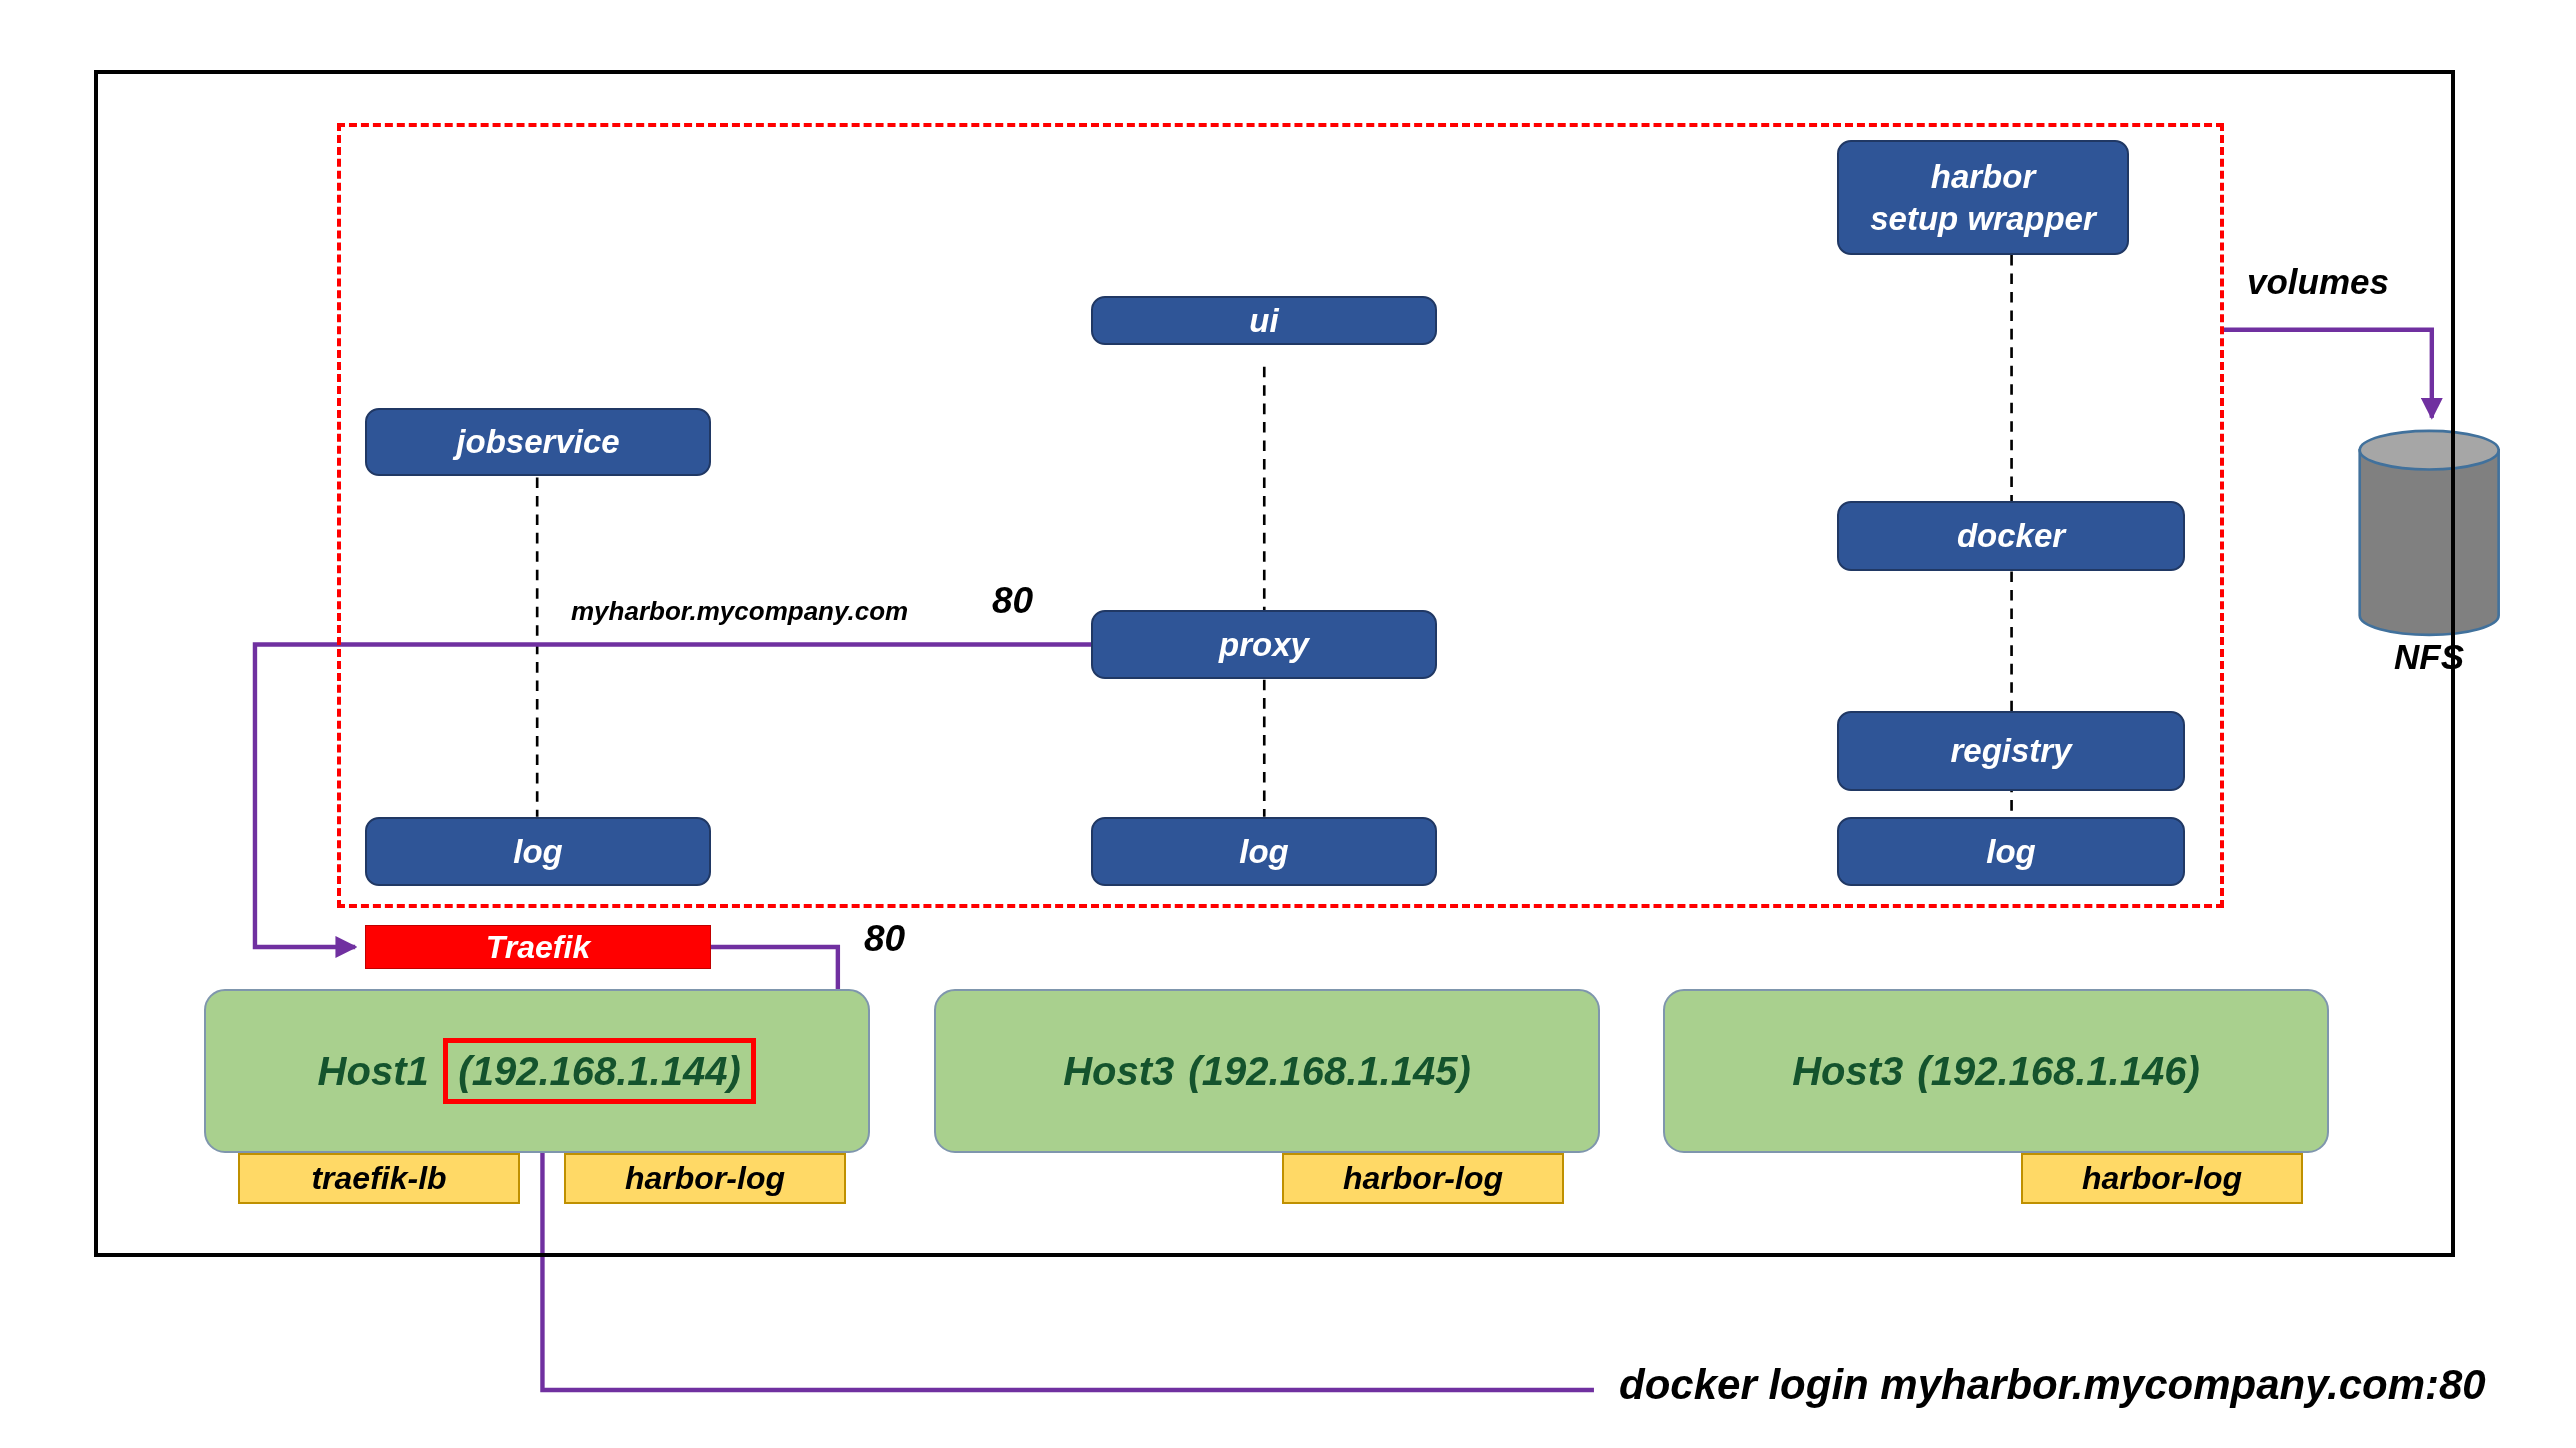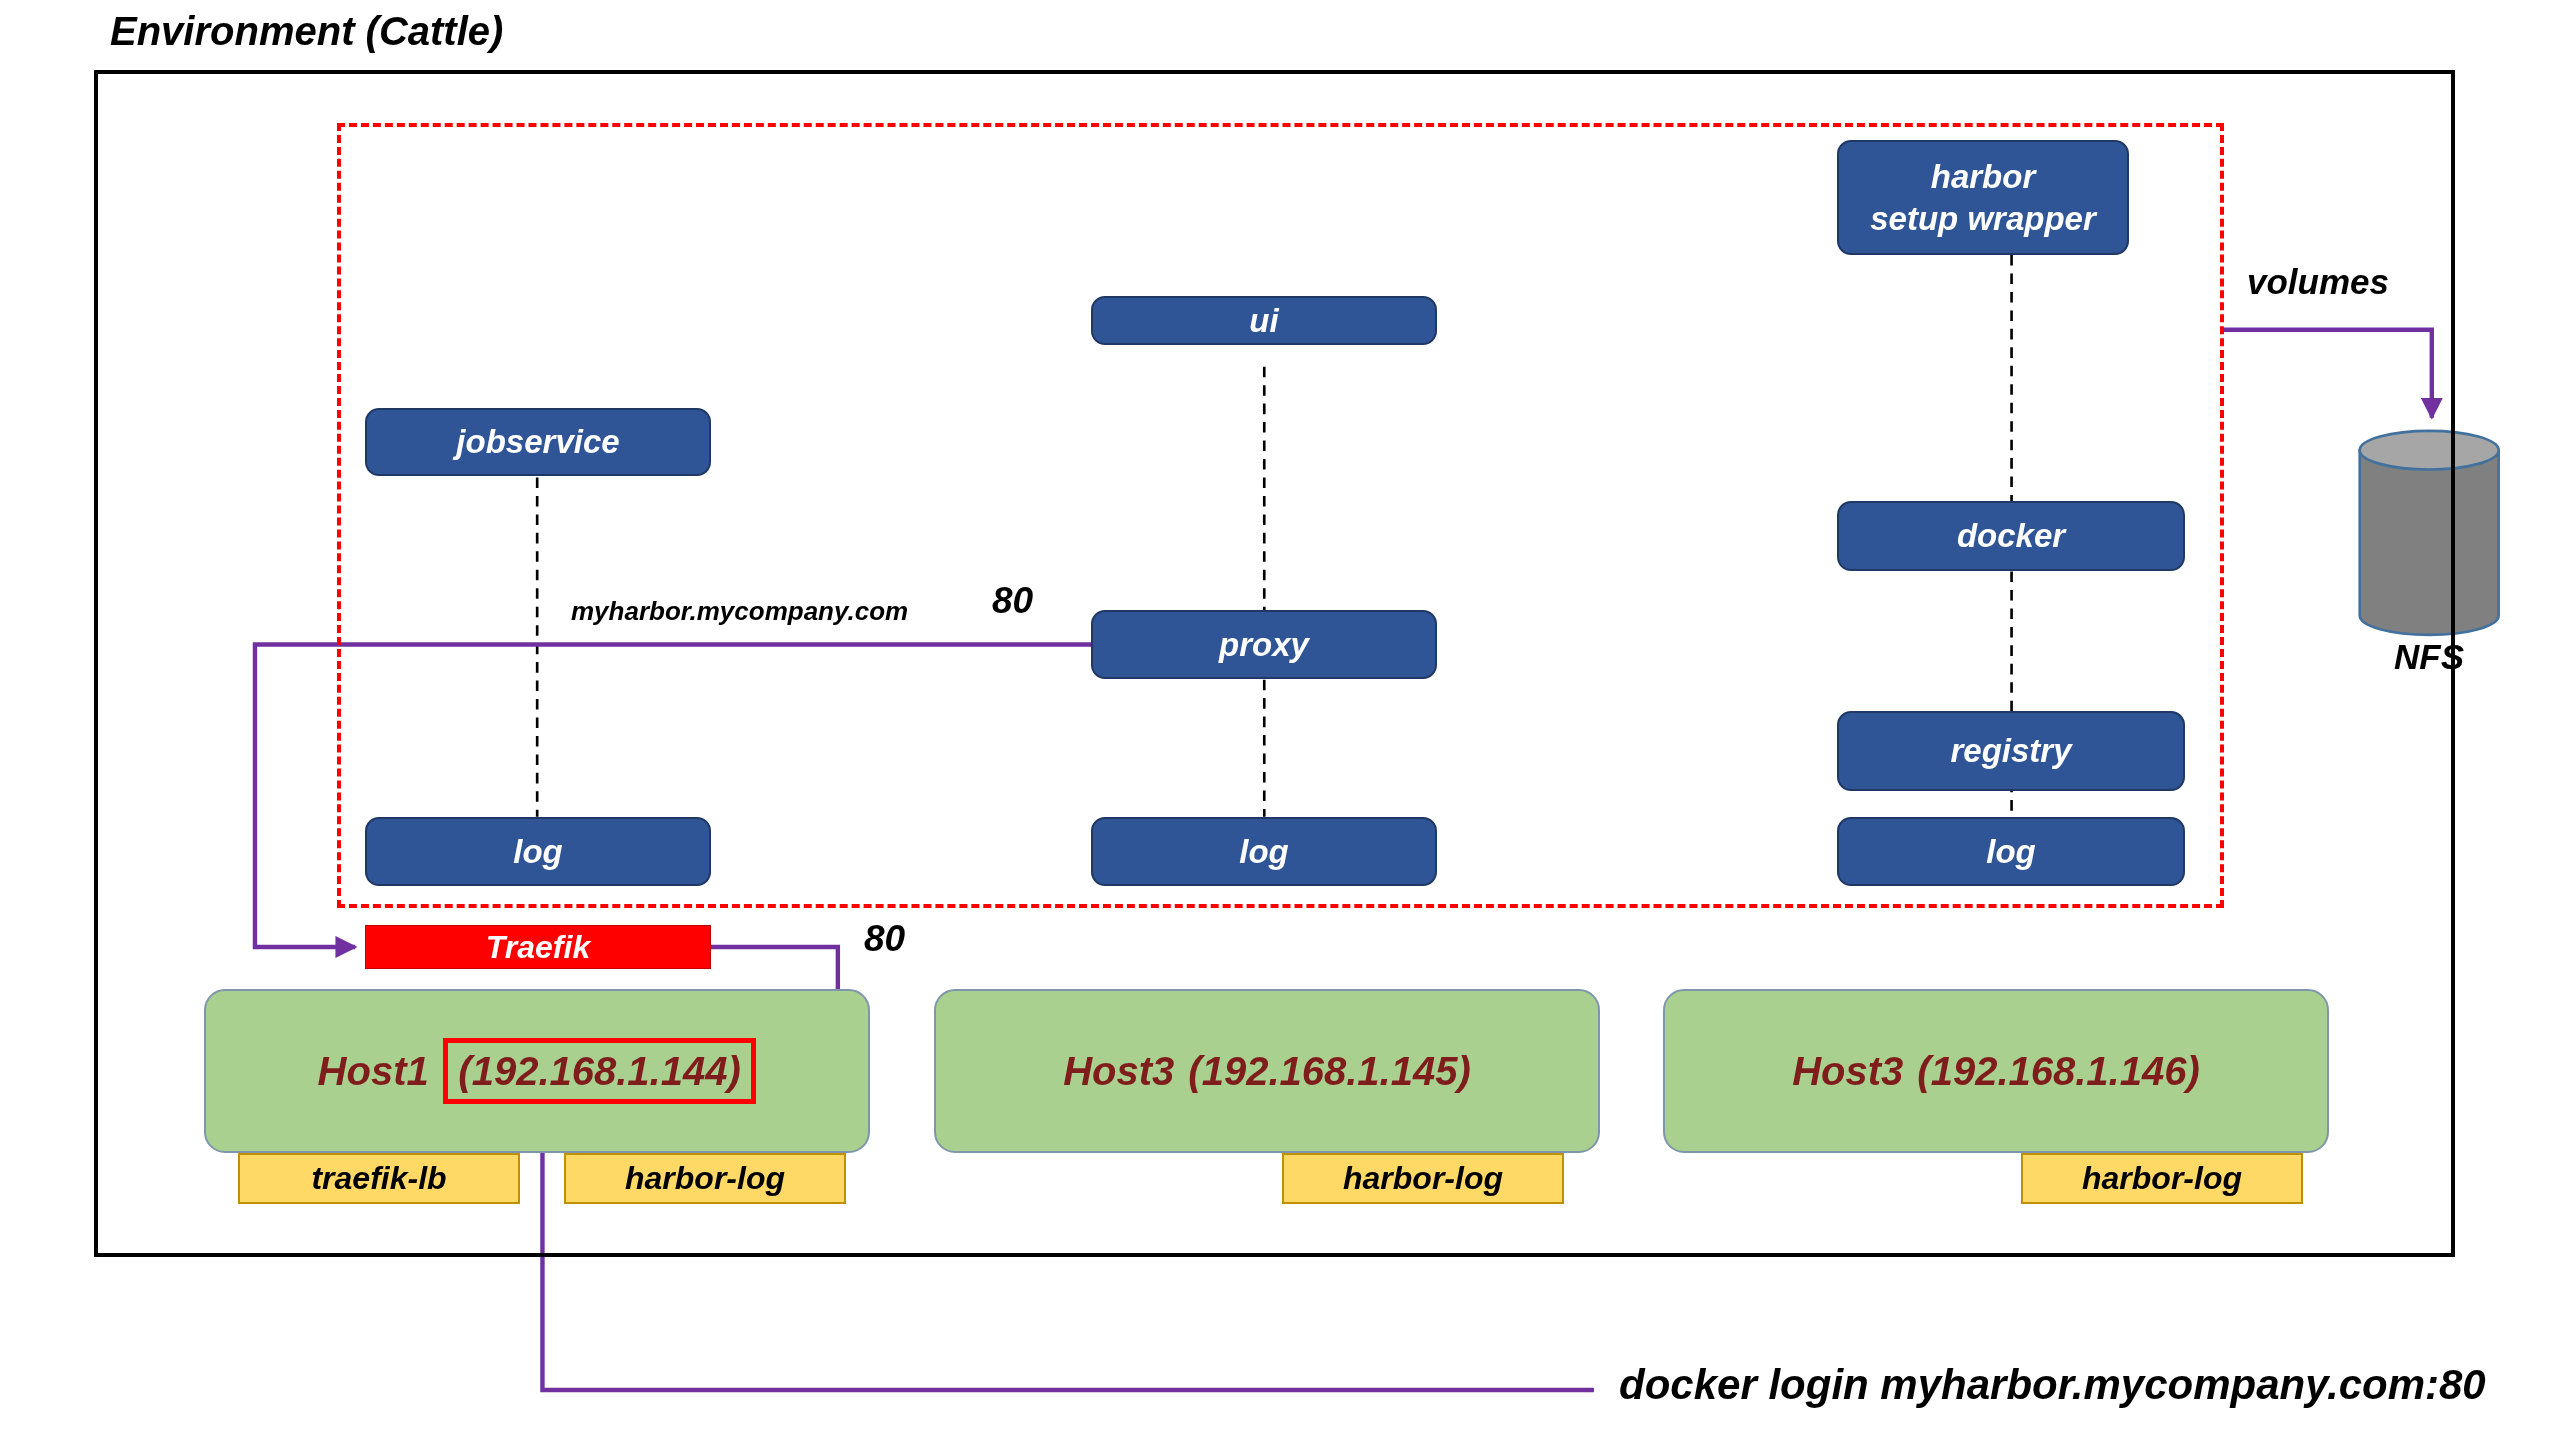--- a/index.html
+++ b/index.html
@@ -29,21 +29,21 @@
   .traefik-box {
     position: absolute; left: 365px; top: 925px; width: 346px; height: 44px;
     background: #FF0000; border: 1.8px solid #c00000; color: #ffffff;
     display: flex; align-items: center; justify-content: center;
     font-size: 32px; font-weight: bold; font-style: italic;
   }
   .host {
     position: absolute; width: 666px; height: 164px; top: 989px;
     background: #A9D08E; border: 2.6px solid #7f96ad; border-radius: 21px;
     display: flex; align-items: center; justify-content: center; gap: 14px;
-    font-size: 40px; font-weight: bold; font-style: italic; color: #7f1d1d;
+    font-size: 40px; font-weight: bold; font-style: italic; color: #14532d;
   }
   .ip-boxed { border: 5.3px solid #FF0000; padding: 5.3px 10.6px; }
   .tag {
     position: absolute; top: 1153px; width: 282px; height: 51px;
     background: #FFD966; border: 2.6px solid #BF9000;
     display: flex; align-items: center; justify-content: center;
     font-size: 32px; font-weight: bold; font-style: italic; color: #000;
   }
   .lbl { position: absolute; font-weight: bold; font-style: italic; color: #000; white-space: nowrap; }
   .lbl-volumes { left: 2247px; top: 262px; font-size: 35px; }
@@ -79,21 +79,20 @@
 
     <g>
       <path d="M2684,512 L2684,700 A79,22 0 0 0 2842,700 L2842,512 Z" fill="#808080" stroke="#41719C" stroke-width="3"></path>
       <ellipse cx="2763" cy="512" rx="79" ry="22" fill="#A6A6A6" stroke="#41719C" stroke-width="3"></ellipse>
     </g>
   </svg>
 
   <div class="outer-frame"></div>
   <div class="stack-boundary"></div>
 
-  <div class="diagram-title">Environment (Cattle)</div>
 
   <div class="node" style="left:365px;top:408px;width:346px;height:68px">jobservice</div>
   <div class="node" style="left:365px;top:817px;width:346px;height:69px">log</div>
 
   <div class="node" style="left:1091px;top:296px;width:346px;height:49px">ui</div>
   <div class="node" style="left:1091px;top:610px;width:346px;height:69px">proxy</div>
   <div class="node" style="left:1091px;top:817px;width:346px;height:69px">log</div>
 
   <div class="node" style="left:1837px;top:140px;width:292px;height:115px">
     <span>harbor</span>

